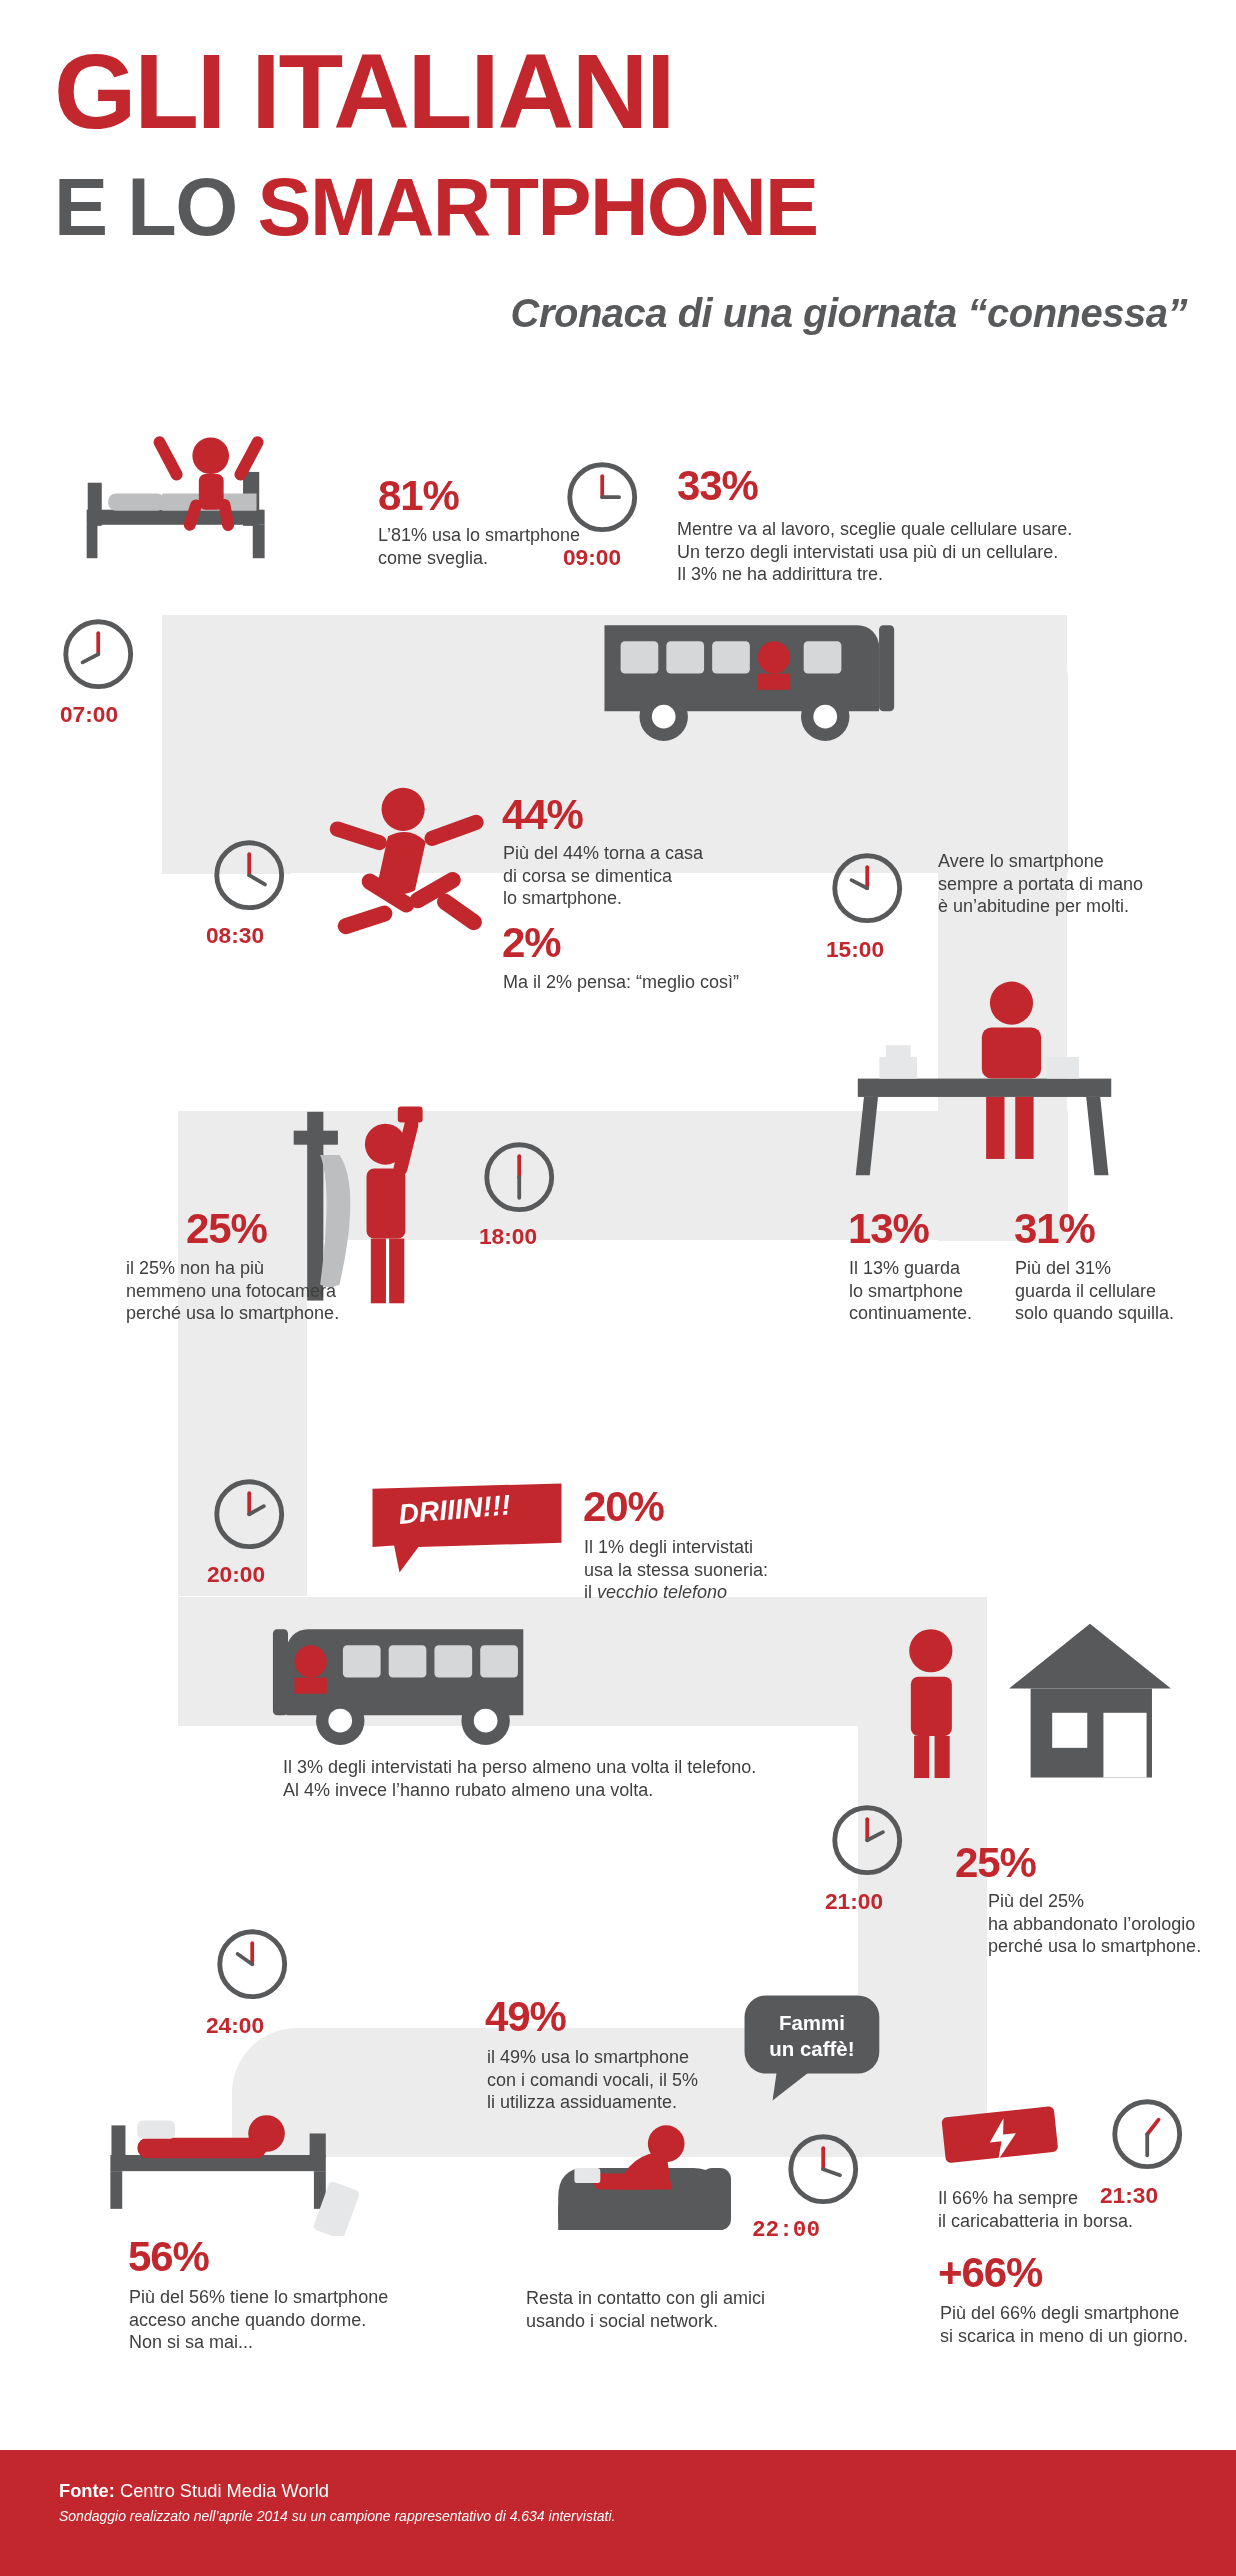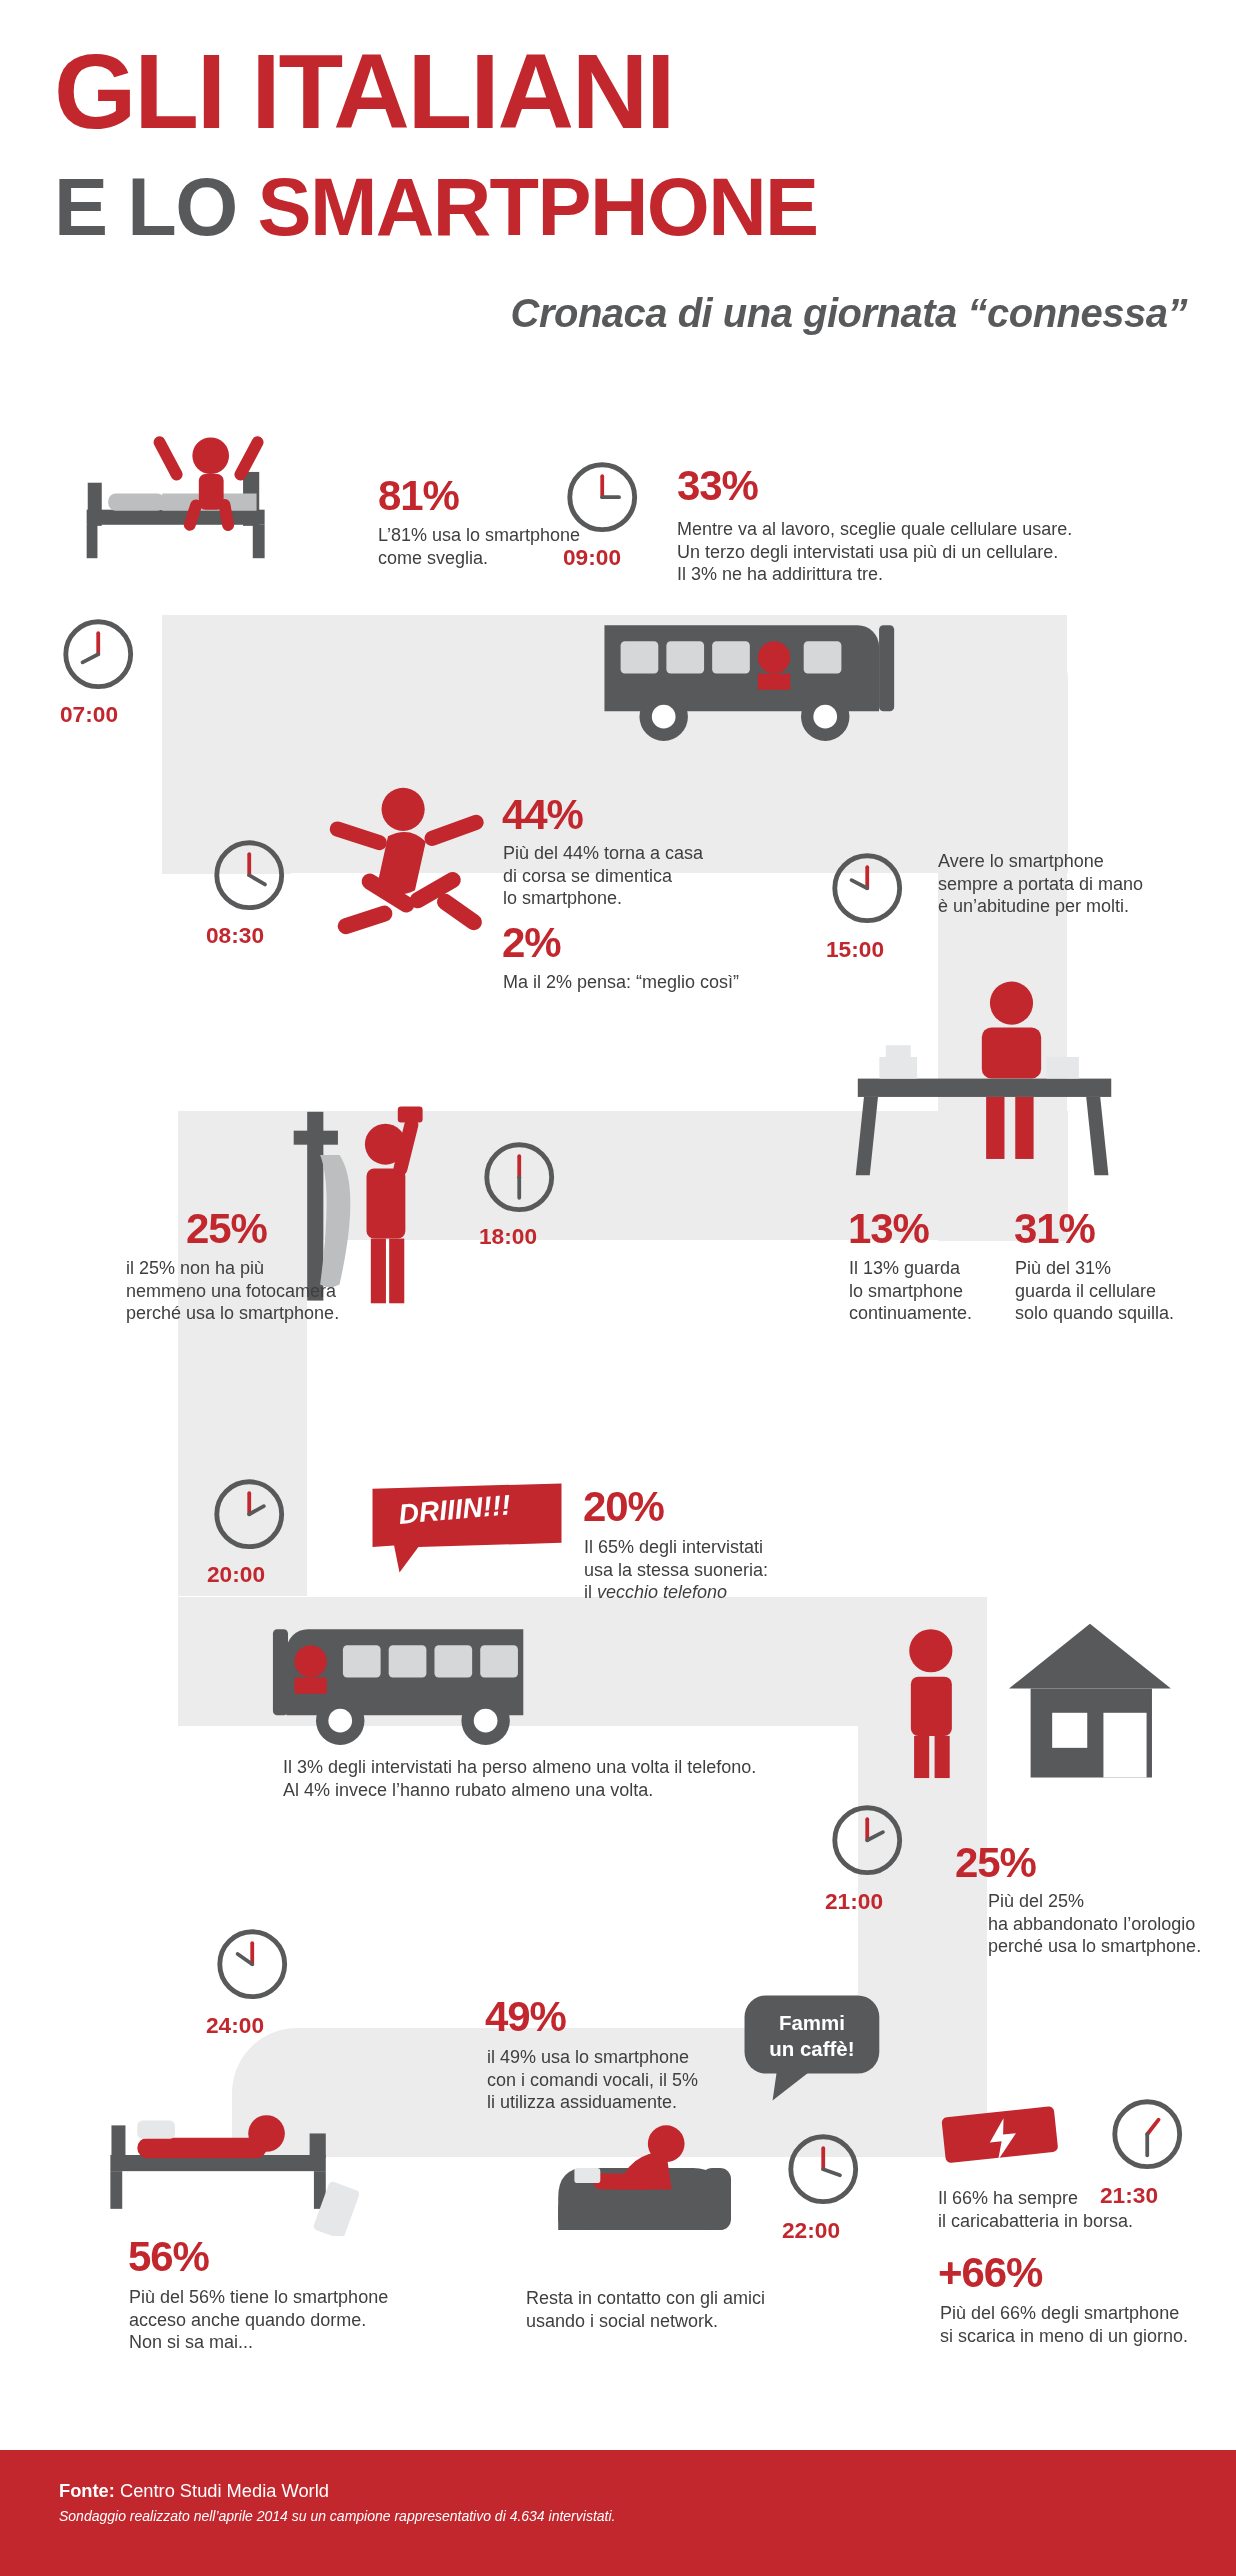--- a/index.html
+++ b/index.html
@@ -234,21 +234,21 @@
   <div class="clocklabel" style="left:207px;top:1561px;">20:00</div>
 
   <div class="driiin" style="left:367px;top:1478px;width:227px;height:108px;">
     <svg viewBox="0 0 420 200" width="227" height="108">
       <path d="M10 20 L360 10 L360 120 L95 128 L60 175 L50 125 L10 128 Z" fill="#c1272d"></path>
       <text x="60" y="85" font-family="Liberation Sans, sans-serif" font-size="52" font-style="italic" font-weight="bold" fill="#ffffff" transform="rotate(-5 60 85)">DRIIIN!!!</text>
     </svg>
   </div>
 
   <div class="pct" style="left:583px;top:1486px;">20%</div>
-  <div class="note" style="left:584px;top:1536px;width:280px;">Il 65% degli intervistati</div>
+  <div class="note" style="left:584px;top:1536px;width:280px;">Il 1% degli intervistati</div>
   <div class="note" style="left:584px;top:1559px;width:280px;">usa la stessa suoneria:</div>
   <div class="note" style="left:584px;top:1581px;width:280px;"><span>il </span><span class="it">vecchio telefono</span></div>
 
   <div class="fig" style="left:254px;top:1613px;width:334px;height:140px;">
     <svg viewBox="0 0 620 260" width="334" height="140">
       <path d="M100 30 h400 v160 h-440 v-120 a40 40 0 0 1 40 -40 z" fill="#58595b"></path>
       <rect x="35" y="30" width="28" height="160" rx="8" fill="#58595b"></rect>
       <circle cx="105" cy="90" r="30" fill="#c1272d"></circle>
       <rect x="75" y="120" width="60" height="30" fill="#c1272d"></rect>
       <rect x="165" y="60" width="70" height="60" rx="8" fill="#d5d7d8"></rect>
@@ -348,21 +348,21 @@
       <rect x="60" y="150" width="48" height="28" rx="6" fill="#e6e7e8"></rect>
     </svg>
   </div>
   <div class="clock" style="left:787px;top:2133px;width:73px;height:73px;">
     <svg viewBox="0 0 135 135" width="73" height="73">
         <circle cx="67" cy="67" r="60" fill="none" stroke="#58595b" stroke-width="9"></circle>
         <line x1="67" y1="67" x2="67" y2="28" stroke="#c1272d" stroke-width="7" stroke-linecap="round"></line>
         <line x1="67" y1="67" x2="98" y2="78" stroke="#58595b" stroke-width="7" stroke-linecap="round"></line>
       </svg>
   </div>
-  <div class="clocklabel" style="left:782px;top:2217px;">22:00</div>
+  <div class="clocklabel" style="left:752px;top:2217px;font-family:Liberation Mono, monospace;">22:00</div>
 
   <div class="note" style="left:526px;top:2287px;width:302px;white-space:pre-line;">Resta in contatto con gli amici
 usando i social network.</div>
 
   <div class="fig" style="left:938px;top:2098px;width:129px;height:76px;">
     <svg viewBox="0 0 240 140" width="129" height="76">
       <rect x="10" y="25" width="210" height="85" rx="10" fill="#c1272d" transform="rotate(-6 115 67)"></rect>
       <path d="M125 38 L95 80 h22 l-10 34 l38 -46 h-24 z" fill="#ffffff" transform="rotate(-6 115 67)"></path>
     </svg>
   </div>

